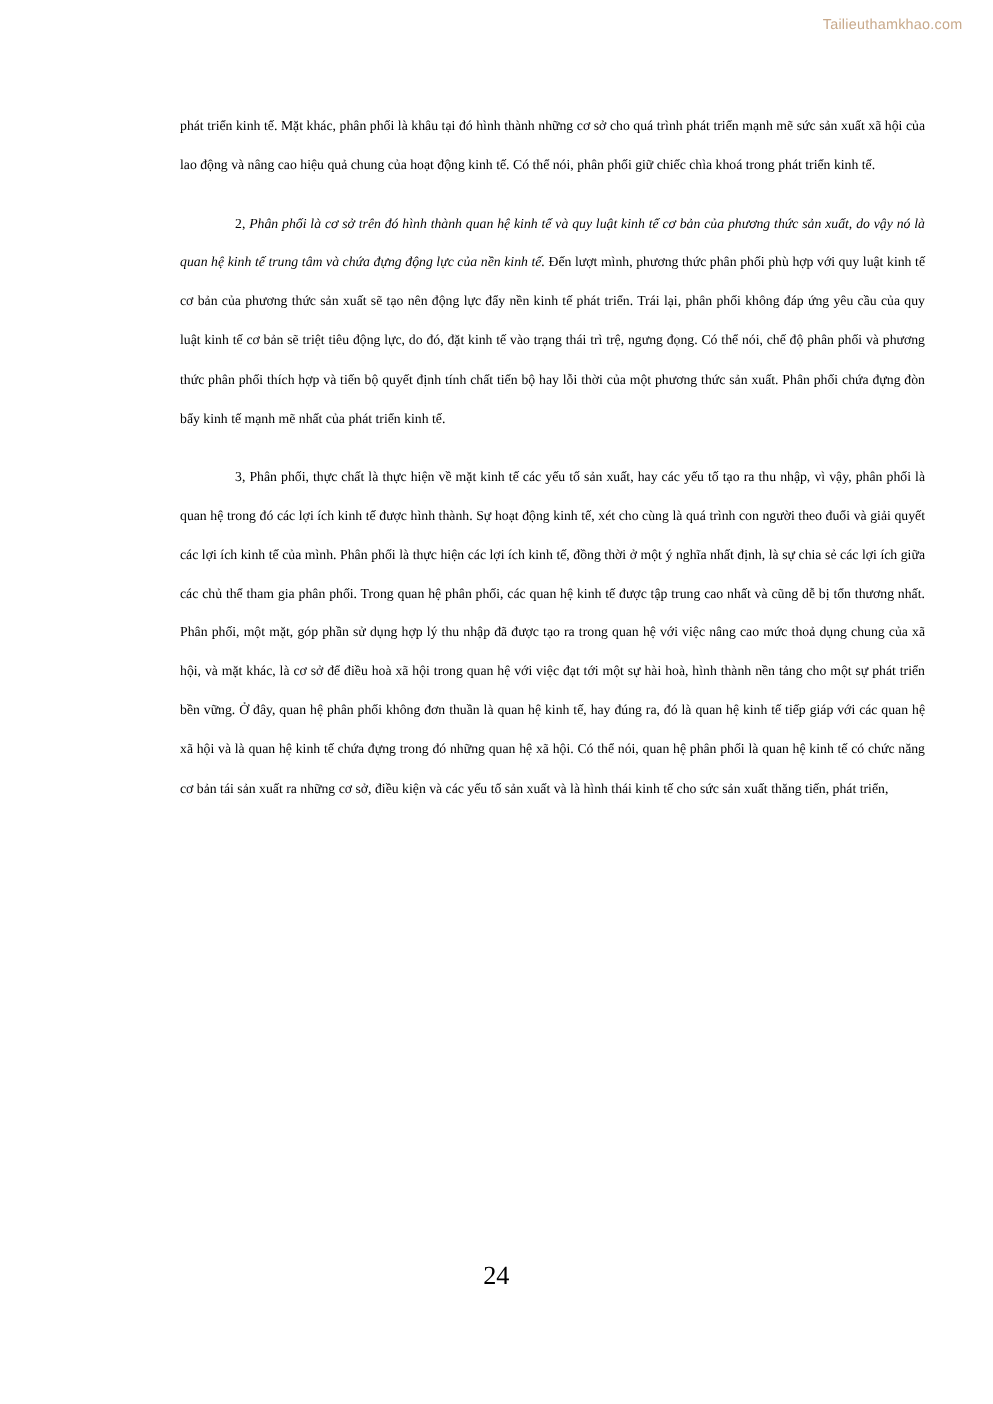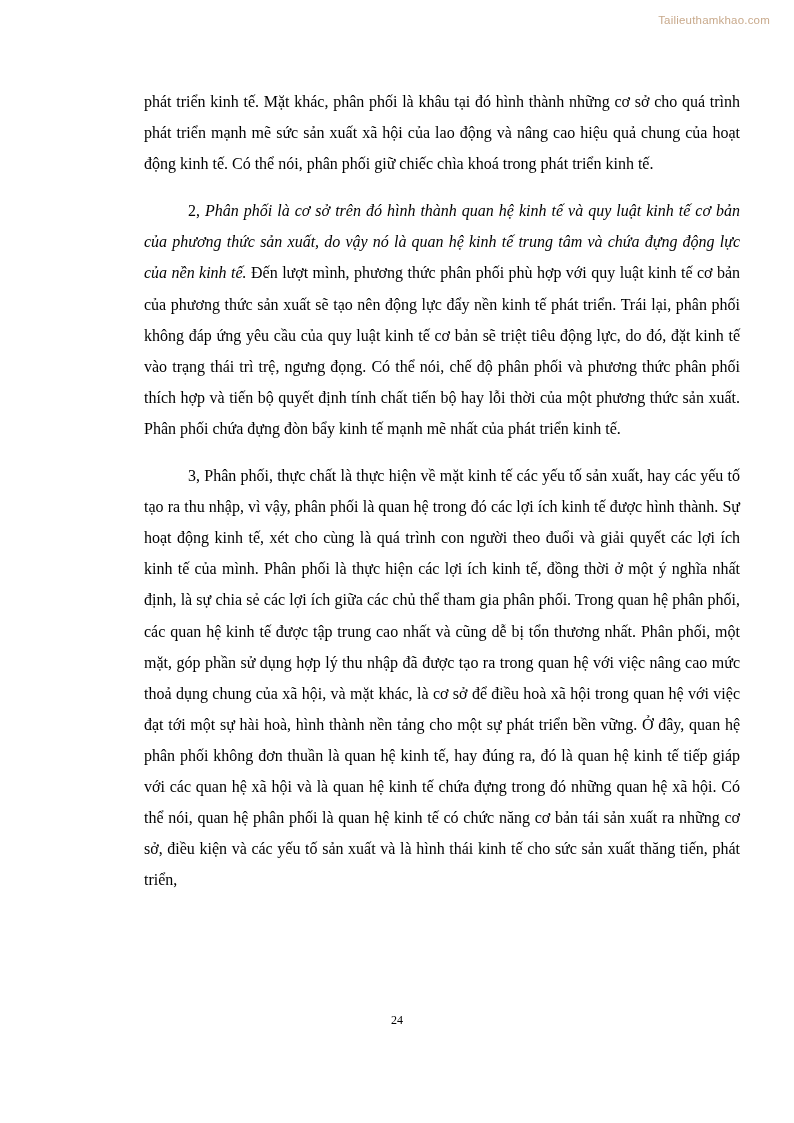--- a/index.html
+++ b/index.html
@@ -32,21 +32,21 @@
     white-space: nowrap;
   }
   .content {
     position: absolute;
     left: 144px;
     top: 86px;
     width: 596px;
   }
   p.para {
     margin: 0 0 0 0;
-    font-size: 16px;
+    font-size: 11px;
     line-height: 31.1px;
     text-align: justify;
     text-justify: inter-word;
     text-indent: 44px;
     hyphens: none;
   }
   p.para.noindent {
     text-indent: 0;
   }
   p.para + p.para {
@@ -54,21 +54,21 @@
   }
   .italic {
     font-style: italic;
   }
   .pagenum {
     position: absolute;
     left: 0;
     right: 0;
     top: 1010px;
     text-align: center;
-    font-size: 12px;
+    font-size: 21px;
     line-height: 20px;
   }
 </style>
 </head>
 <body>
 
 <div class="page">
 
   <div class="watermark">Tailieuthamkhao.com</div>
 

